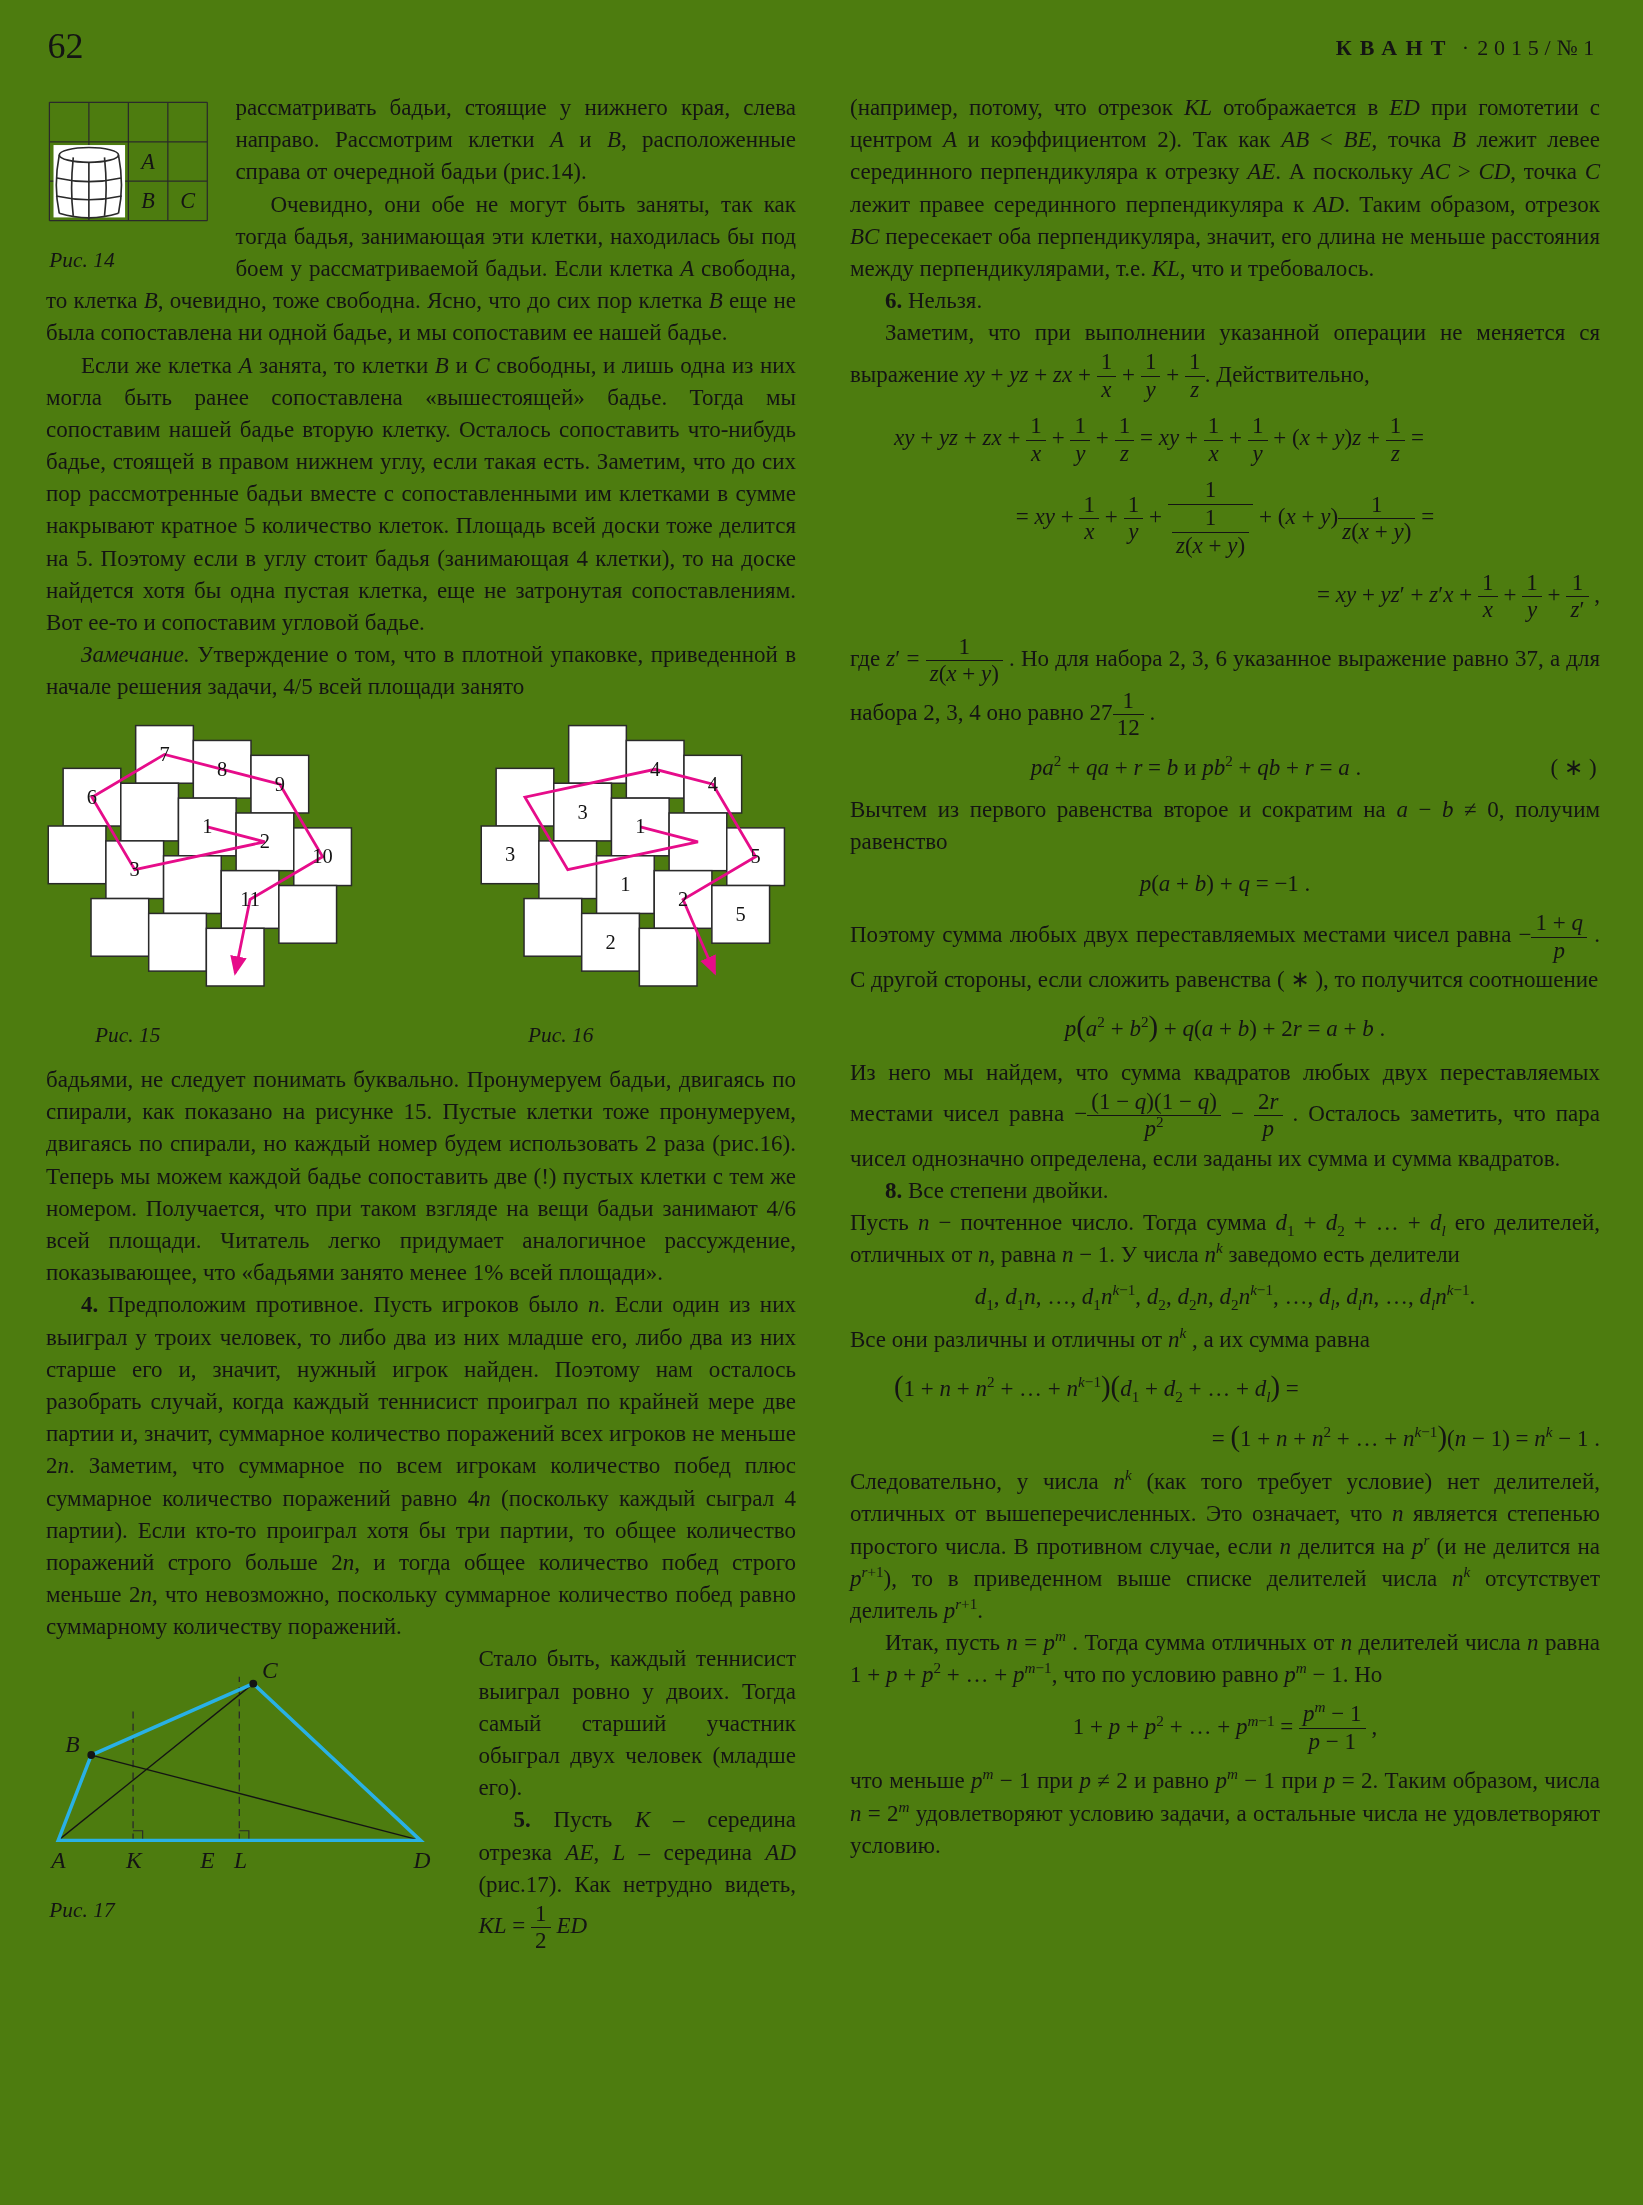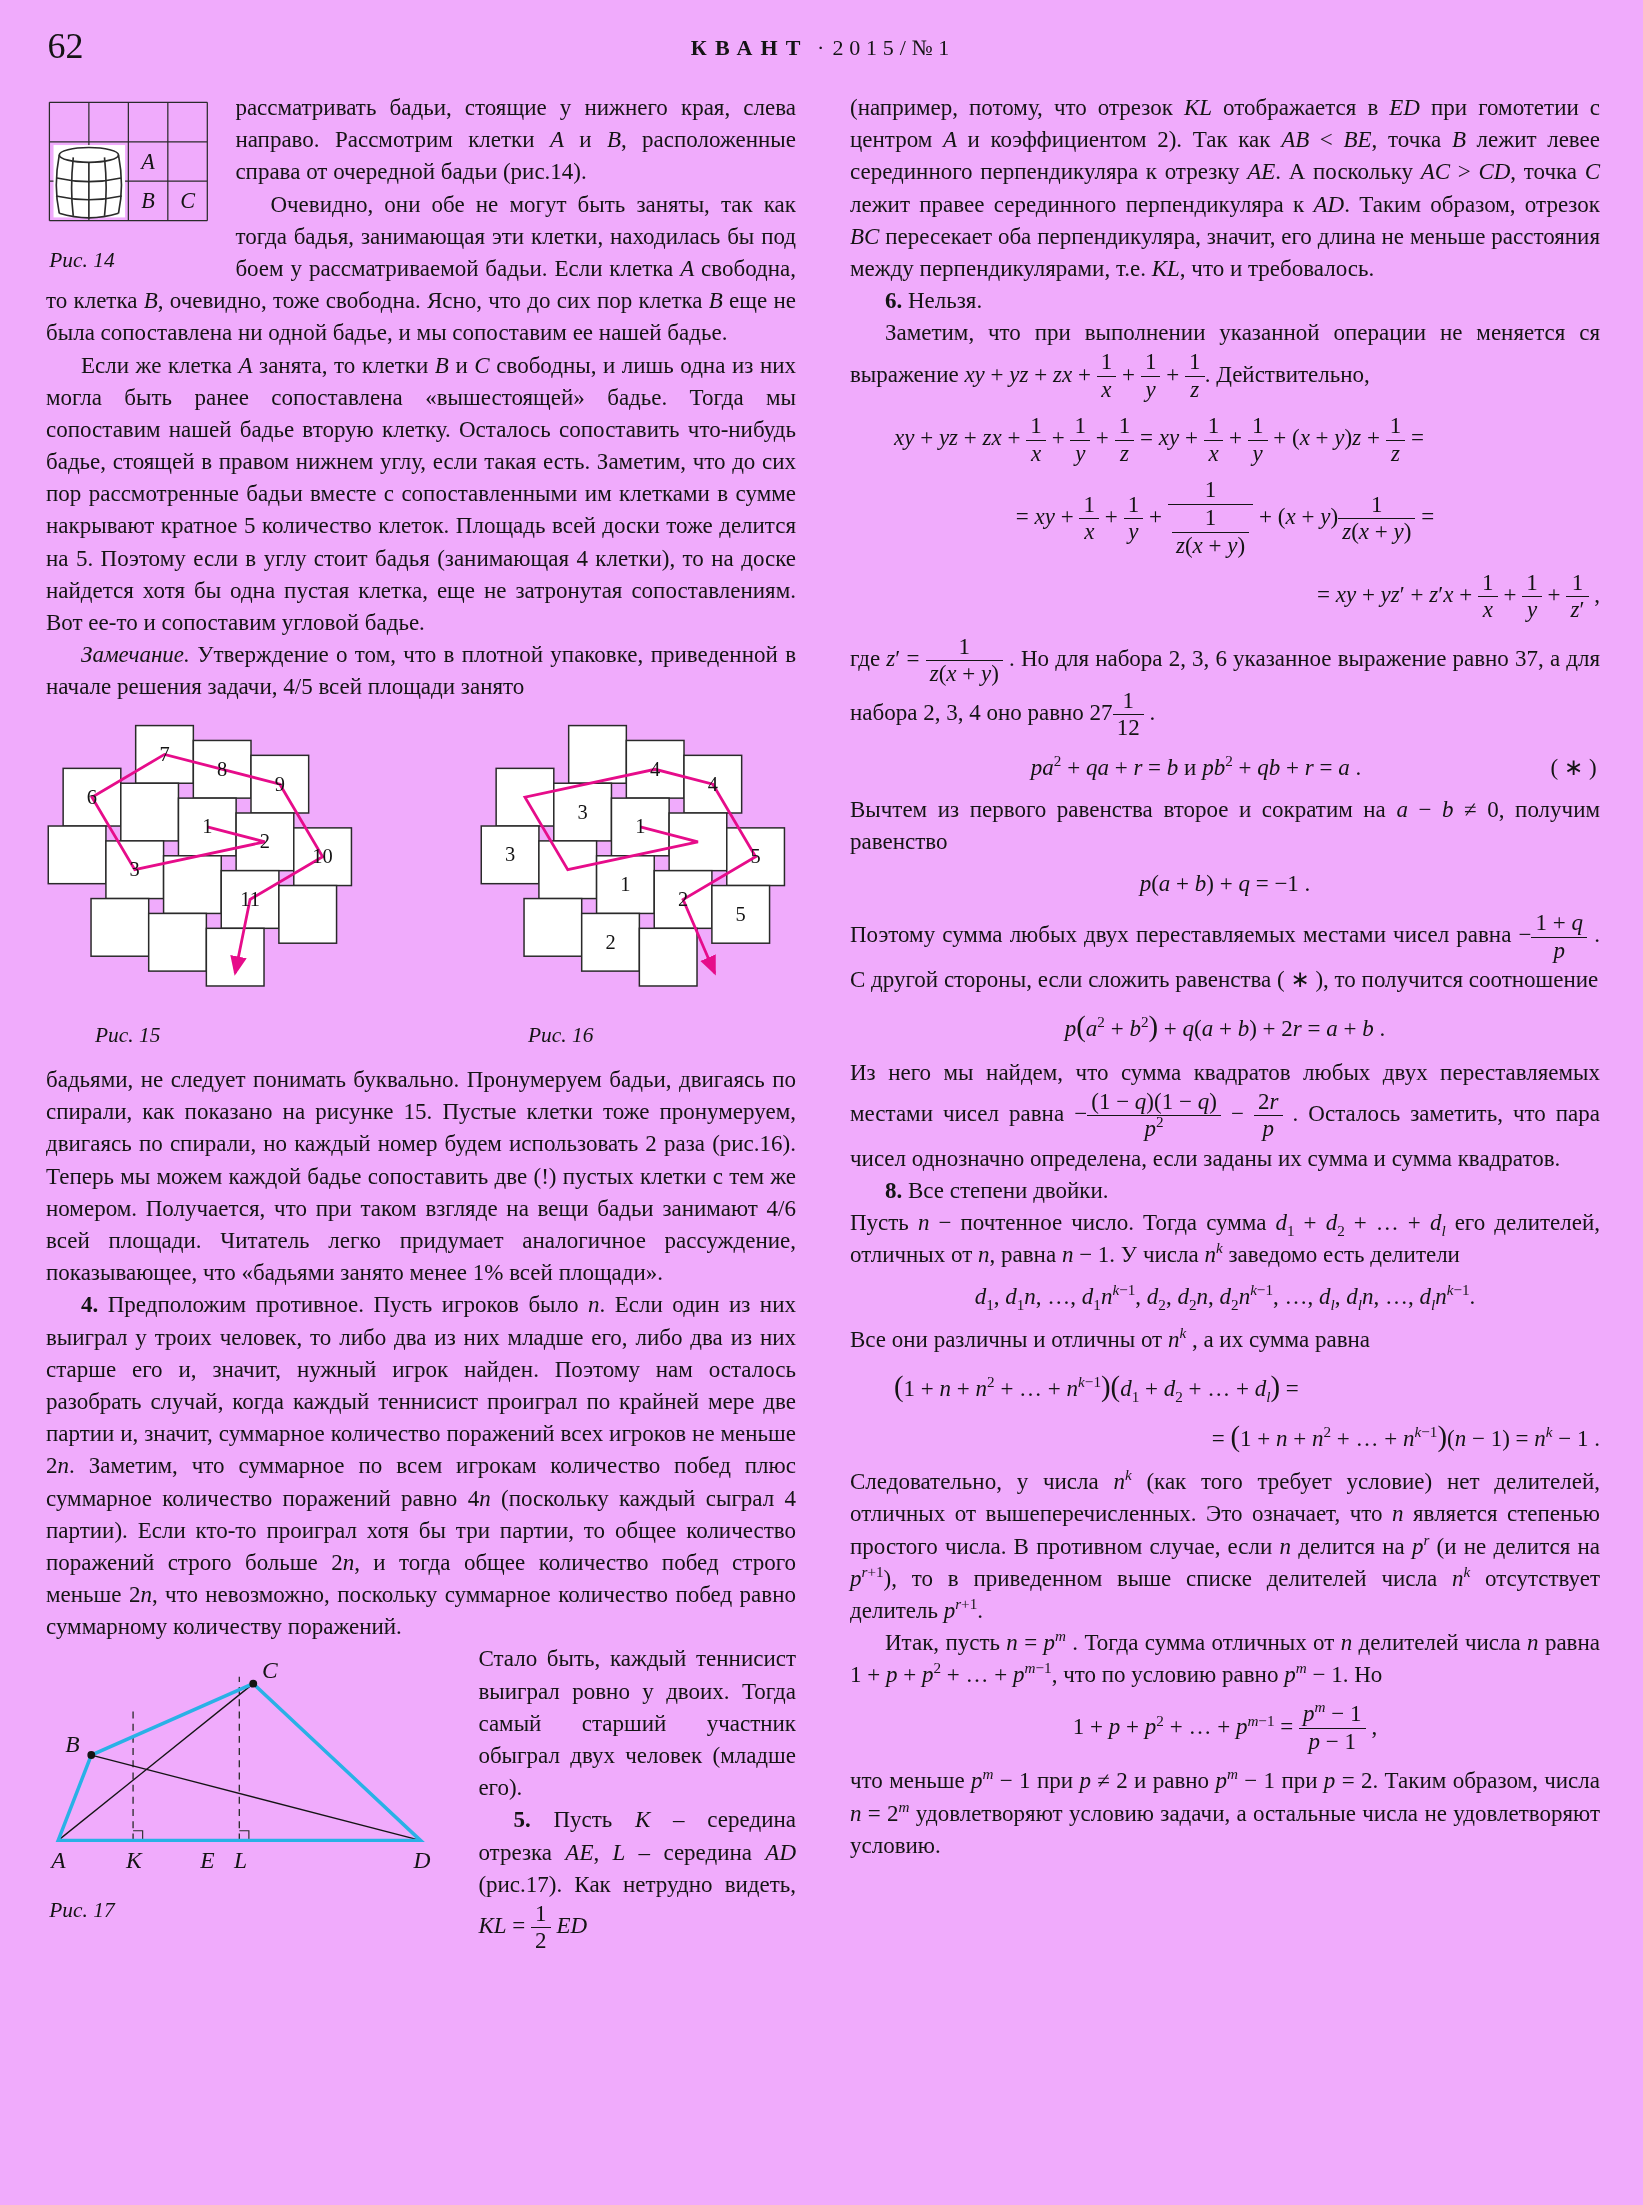--- a/index.html
+++ b/index.html
@@ -1,24 +1,24 @@
 <!DOCTYPE html>
 <html lang="ru" style="font-size:13px"><head>
 <meta charset="utf-8">
 <style>
   * { margin:0; padding:0; box-sizing:border-box; }
   html, body { background:#ffffff; }
   .page {
-    width:1644px; min-height:2205px; margin:0 auto; background:#f0abfc;
+    width:1644px; min-height:2205px; margin:0 auto; background:#4d7c0f;
     font-family:"Liberation Serif", serif; color:#141414;
     padding:25px 44px 33px 46px;
   }
   .hdr { position:relative; height:49px; margin-bottom:18px; }
   .hdr .pagenum { position:absolute; left:1.6px; top:0; font-size:36px; }
-  .hdr .journal { position:absolute; left:0; right:0; top:10px; text-align:center; font-size:22px; }
+  .hdr .journal { position:absolute; left:0; right:0; top:10px; text-align:right; font-size:22px; }
   .hdr .jname { font-weight:bold; letter-spacing:8.2px; }
   .hdr .jsep { padding:0 8.2px; }
   .hdr .jissue { letter-spacing:5.8px; }
   .columns { display:flex; gap:54px; }
   .col { flex:1; font-size:23px; line-height:1.40; text-align:justify; }
   .col p { text-indent:35px; }
   .col p.noind { text-indent:0; }
   .eq { text-align:center; margin:10px 0; text-indent:0; }
   .eq.algn-left  { text-align:left;margin-left:44px; }
   .eq.algn-right { text-align:right; }

